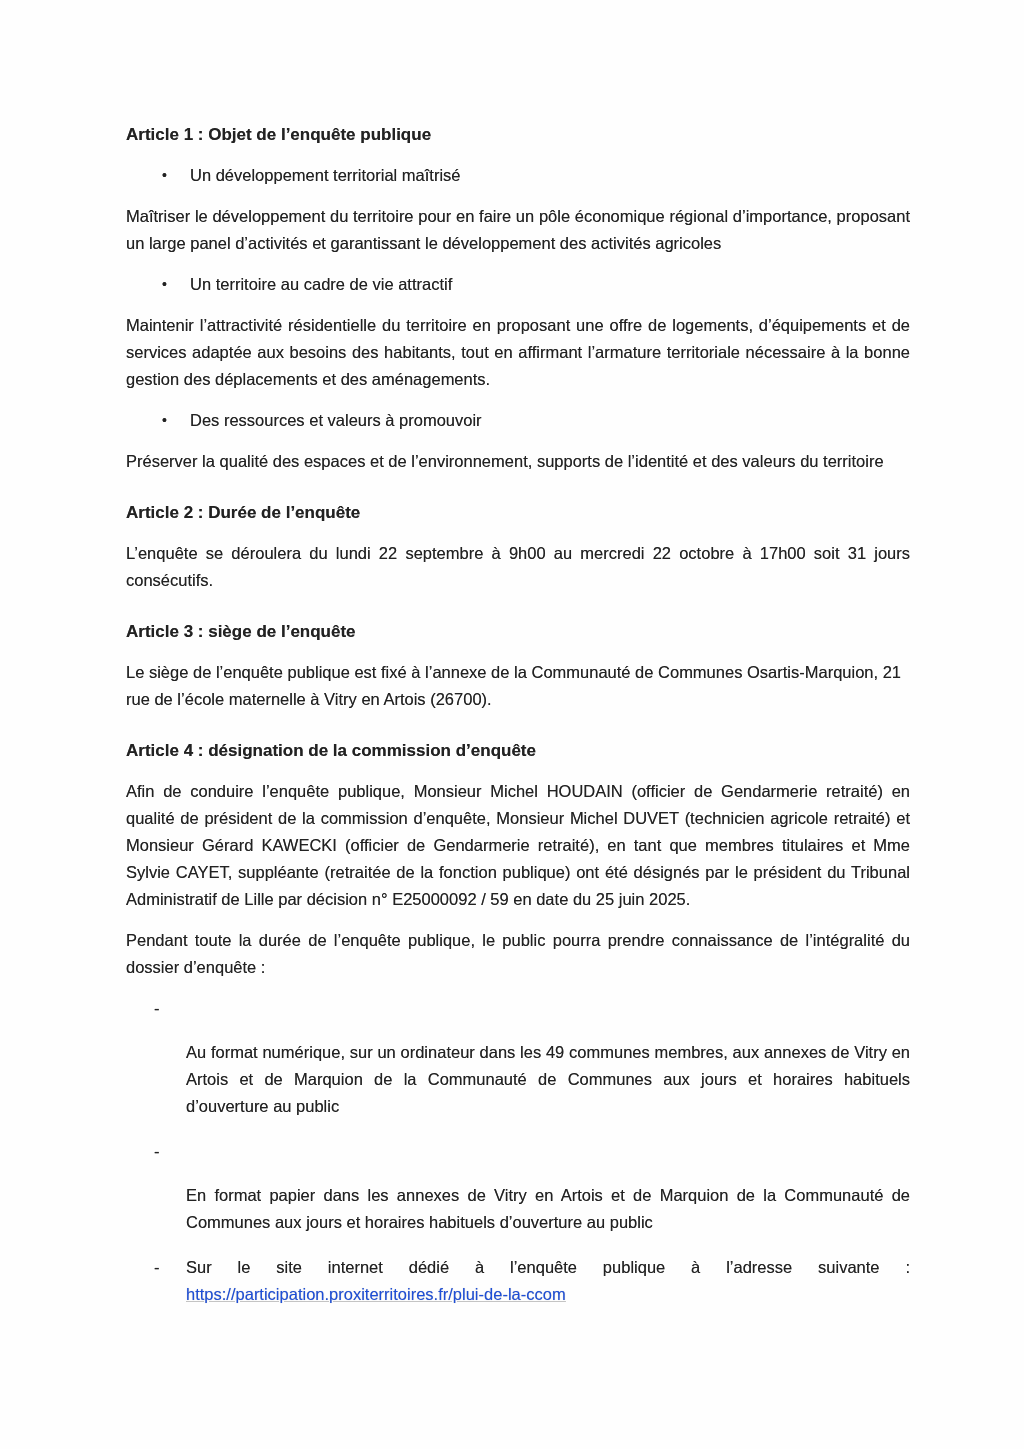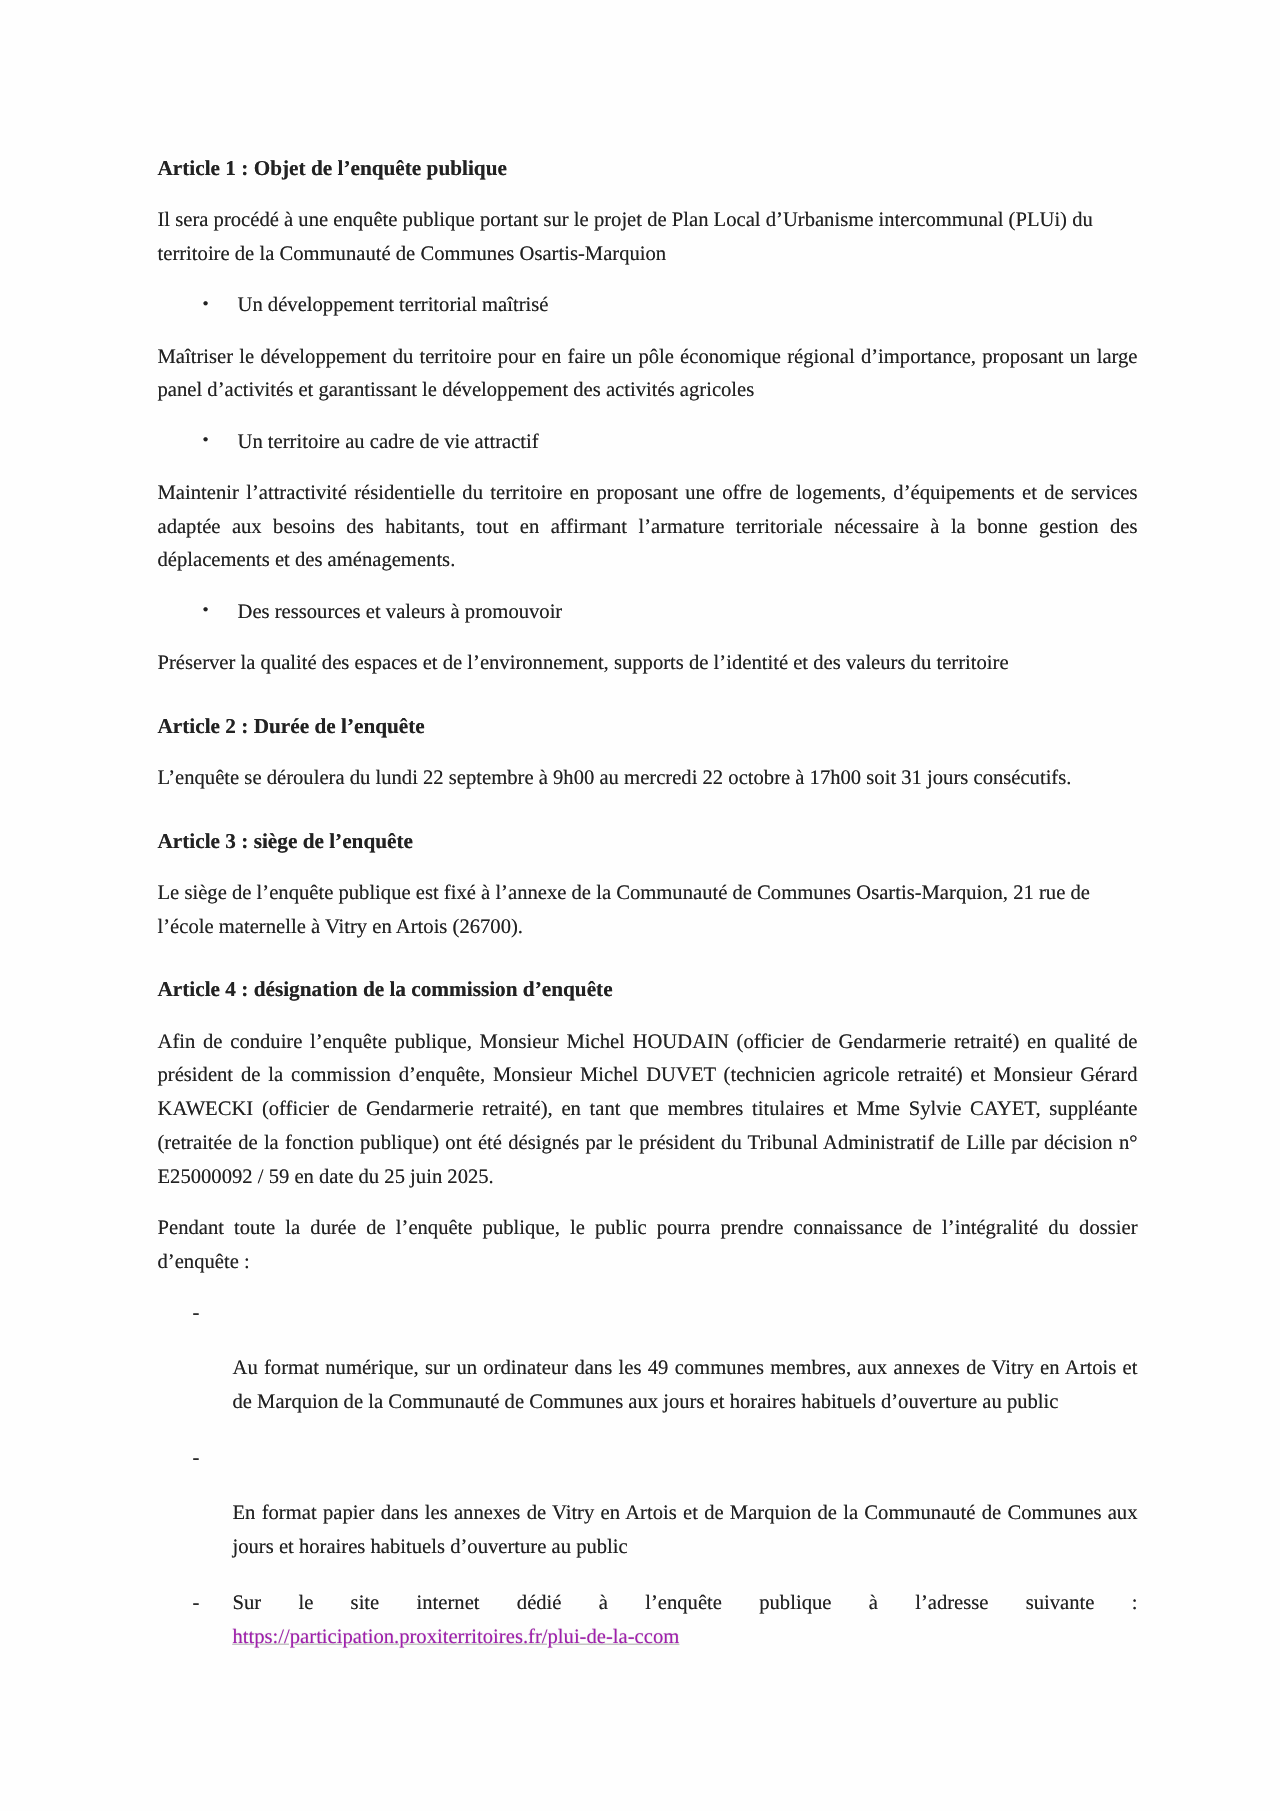--- a/index.html
+++ b/index.html
@@ -5,21 +5,21 @@
   html, body {
     margin: 0;
     padding: 0;
     background: #ffffff;
   }
   .page {
     position: relative;
     width: 1024px;
     height: 1449px;
     background: #fefefe;
-    font-family: Liberation Serif, serif;
+    font-family: Liberation Sans, sans-serif;
     color: #222222;
     overflow: hidden;
     box-sizing: border-box;
     padding: 121px 114px 45px 126px;
     text-shadow: 0 0 0.4px rgba(20,20,20,0.55);
   }
   .doc {
     width: 784px;
     font-size: 16.5px;
     line-height: 27px;
@@ -53,37 +53,36 @@
     flex: 0 0 60px;
     box-sizing: border-box;
     padding-left: 28px;
   }
   .dash-item .dash-text { flex: 1; }
   .stretch-line {
     text-align: justify;
     text-align-last: justify;
   }
   .doc-link {
-    color: #a21caf;
+    color: #1d4ed8;
     text-decoration: underline;
     text-decoration-color: #c4c4c4;
     text-shadow: 0 0 0.9px rgba(160,160,160,0.8);
     filter: blur(0.3px);
     cursor: pointer;
   }
 </style>
 </head>
 <body>
 
 <div class="page">
   <div class="doc">
 
     <div class="heading first">Article 1 : Objet de l’enquête publique</div>
 
-    <p class="para">Il sera procédé à une enquête publique portant sur le projet de Plan Local d’Urbanisme intercommunal (PLUi) du territoire de la Communauté de Communes Osartis-Marquion</p>
 
 
     <div class="bullet-item">
       <span class="glyph">•</span>
       <span class="bullet-text">Un développement territorial maîtrisé</span>
     </div>
 
     <p class="para justify">Maîtriser le développement du territoire pour en faire un pôle économique régional d’importance, proposant un large panel d’activités et garantissant le développement des activités agricoles</p>
 
     <div class="bullet-item">

